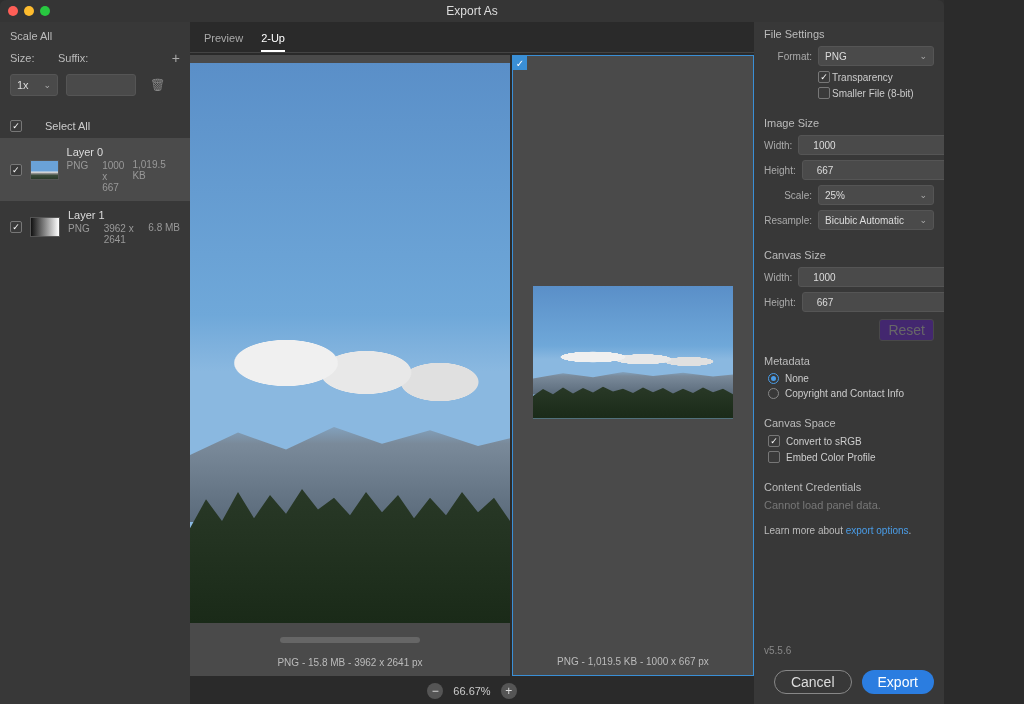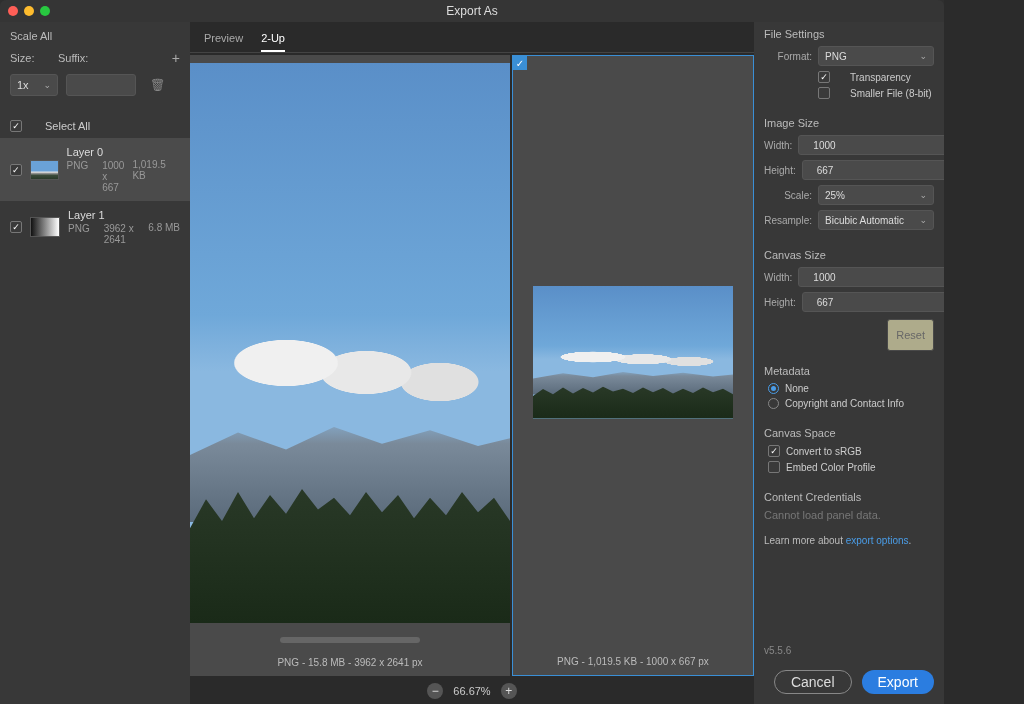--- a/index.html
+++ b/index.html
@@ -63,26 +63,26 @@
   .zoombar { height: 26px; display: flex; align-items: center; justify-content: center; gap: 10px; background: #2a2a2a; color: #ccc; font-size: 11px; }
   .zbtn { width: 16px; height: 16px; border-radius: 50%; background: #555; display: flex; align-items: center; justify-content: center; color: #ddd; font-size: 12px; cursor: pointer; }
   
   .right-panel { width: 190px; background: #383838; padding: 0; display: flex; flex-direction: column; overflow-y: auto; }
   .grp { padding: 6px 10px 8px; }
   .grp-title { color: #bbb; font-size: 11px; margin-bottom: 6px; }
   .frow { display: flex; align-items: center; gap: 6px; margin-bottom: 5px; }
   .flabel { width: 48px; text-align: right; color: #aaa; font-size: 10px; }
   .fsel { flex: 1; background: #4a4a4a; border: 1px solid #555; height: 20px; border-radius: 3px; color: #ddd; font-size: 10px; display: flex; align-items: center; padding: 0 6px; justify-content: space-between; }
   .finput { flex: 1; background: #4a4a4a; border: 1px solid #555; height: 20px; border-radius: 3px; color: #ddd; font-size: 10px; padding: 0 14px; }
-  .checkrow { display: flex; align-items: center; gap: 20px; padding-left: 54px; margin-bottom: 4px; font-size: 10px; color: #ccc; }
+  .checkrow { display: flex; align-items: center; gap: 2px; padding-left: 54px; margin-bottom: 4px; font-size: 10px; color: #ccc; }
   .checkrow2 { display: flex; align-items: center; gap: 6px; padding-left: 4px; margin-bottom: 4px; font-size: 10px; color: #ccc; }
   .radio { width: 11px; height: 11px; border-radius: 50%; border: 1px solid #888; display: inline-block; position: relative; }
   .radio.on { border-color: #4a9de8; }
   .radio.on::after { content: ""; position: absolute; inset: 2px; background: #4a9de8; border-radius: 50%; }
-  .reset-btn { float: right; background: #fef9c3; color: #888; border: 1px solid #555; font-size: 11px; padding: 9px 8px; border-radius: 3px; margin-top: 2px; opacity:.6; }
+  .reset-btn { float: right; background: #4c1d95; color: #888; border: 1px solid #555; font-size: 14px; padding: 2px 8px; border-radius: 3px; margin-top: 2px; opacity:.6; }
   .learn { padding: 6px 10px; color: #bbb; font-size: 10px; }
   .learn a { color: #4a9de8; text-decoration: none; }
   .disabled { color: #777; }
   .btn { height: 24px; padding: 0 16px; border-radius: 12px; font-size: 14px; display: flex; align-items: center; cursor: pointer; }
   .btn.cancel { background: transparent; border: 1px solid #888; color: #ddd; }
   .btn.primary { background: #2b7de0; color: #fff; border: none; }
   .right-content { flex:1; overflow:auto; }
 </style>
 </head>
 <body>

